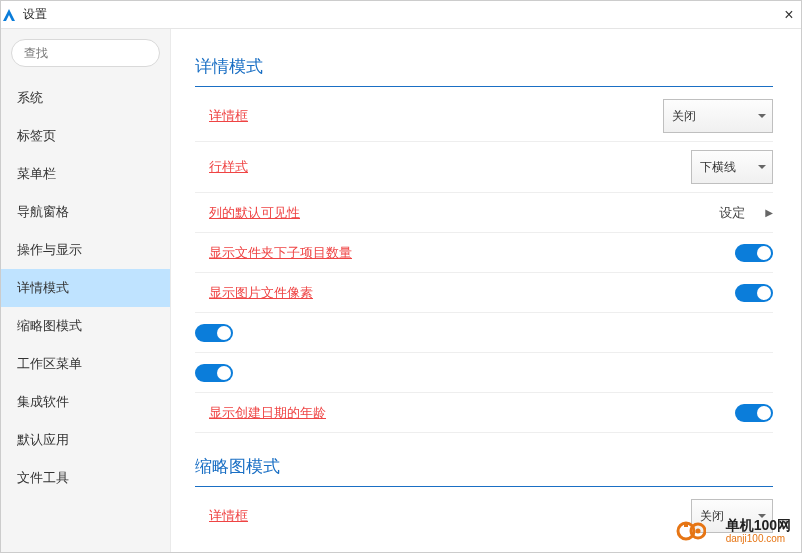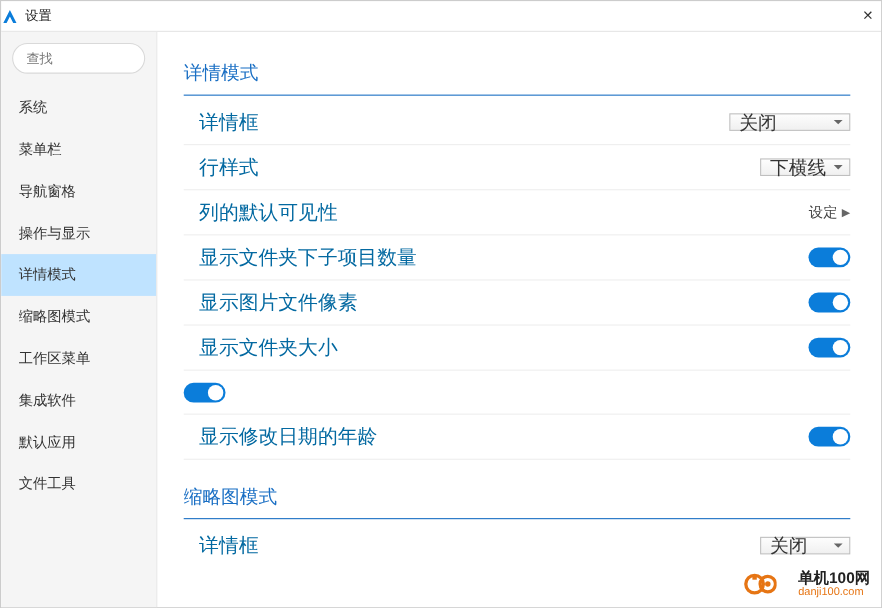--- a/index.html
+++ b/index.html
@@ -34,21 +34,21 @@
     width: 24px; text-align: center;
     cursor: pointer;
     color: #333;
   }
   
   .main {
     display: flex;
     height: calc(100% - 28px);
   }
   .sidebar {
-    width: 142px;
+    width: 170px;
     background: #f5f5f5;
     display: flex;
     flex-direction: column;
     border-right: 1px solid #eaeaea;
   }
   .search-wrap {
     padding: 10px 10px 8px 10px;
   }
   .search {
     width: 100%;
@@ -102,36 +102,37 @@
   }
   .row {
     display: flex;
     align-items: center;
     min-height: 40px;
     padding: 8px 0;
     border-bottom: 1px solid #eee;
   }
   .row .label {
     flex: 1;
-    font-size: 18px;
-    color: #0369a1;
+    font-size: 13px;
+    color: #ef4444;
     padding-left: 14px;
+    text-decoration: underline;
   }
   .row .control {
     display: flex;
     align-items: center;
     gap: 4px;
   }
   
   .select {
     min-width: 110px;
-    height: 16px;
+    height: 34px;
     border: 1px solid #bfbfbf;
     background: linear-gradient(#fdfdfd, #f0f0f0);
-    font-size: 17px;
+    font-size: 12px;
     display: inline-flex;
     align-items: center;
     padding: 0 18px 0 8px;
     position: relative;
     cursor: pointer;
     color: #333;
   }
   .select.small { min-width: 82px; }
   .select::after {
     content: "";
@@ -142,21 +143,21 @@
     border-right: 4px solid transparent;
     border-top: 4px solid #666;
   }
   
   .linkbtn {
     font-size: 13px;
     color: #444;
     cursor: pointer;
     display: inline-flex;
     align-items: center;
-    gap: 4px;
+    gap: 20px;
   }
   .linkbtn .chev {
     font-size: 10px;
     color: #666;
   }
   
   .toggle {
     width: 38px;
     height: 18px;
     border-radius: 10px;
@@ -204,20 +205,21 @@
 </div>
 
 <div class="main">
 
   <div class="sidebar">
     <div class="search-wrap">
       <input class="search" placeholder="查找" style="">
     </div>
     <div class="nav">
       <div class="nav-item">系统</div>
+      <div class="nav-item">标签页</div>
       <div class="nav-item">菜单栏</div>
       <div class="nav-item">导航窗格</div>
       <div class="nav-item">操作与显示</div>
       <div class="nav-item active">详情模式</div>
       <div class="nav-item">缩略图模式</div>
       <div class="nav-item">工作区菜单</div>
       <div class="nav-item">集成软件</div>
       <div class="nav-item">默认应用</div>
       <div class="nav-item">文件工具</div>
     </div>
@@ -259,34 +261,33 @@
     </div>
 
     <div class="row">
       <div class="label">显示图片文件像素</div>
       <div class="control">
         <div class="toggle"></div>
       </div>
     </div>
 
     <div class="row">
-      <div class="label">显示文件夹大小</div>
-      <div class="control">
-        <div class="toggle"></div>
-      </div>
-    </div>
-
-    <div class="row">
-      <div class="control">
-        <div class="toggle"></div>
-      </div>
-    </div>
-
-    <div class="row">
-      <div class="label">显示修改日期的年龄</div>
+      <div class="control">
+        <div class="toggle"></div>
+      </div>
+    </div>
+
+    <div class="row">
+      <div class="control">
+        <div class="toggle"></div>
+      </div>
+    </div>
+
+    <div class="row">
+      <div class="label">显示创建日期的年龄</div>
       <div class="control">
         <div class="toggle"></div>
       </div>
     </div>
 
     <div style="height:14px"></div>
 
     <div class="section-title">缩略图模式</div>
 
     <div class="row" style="border-bottom:none">

